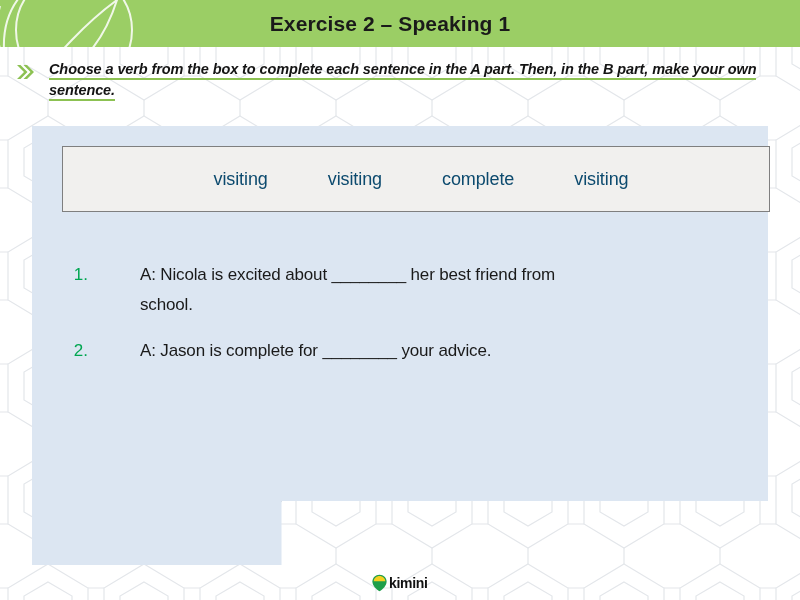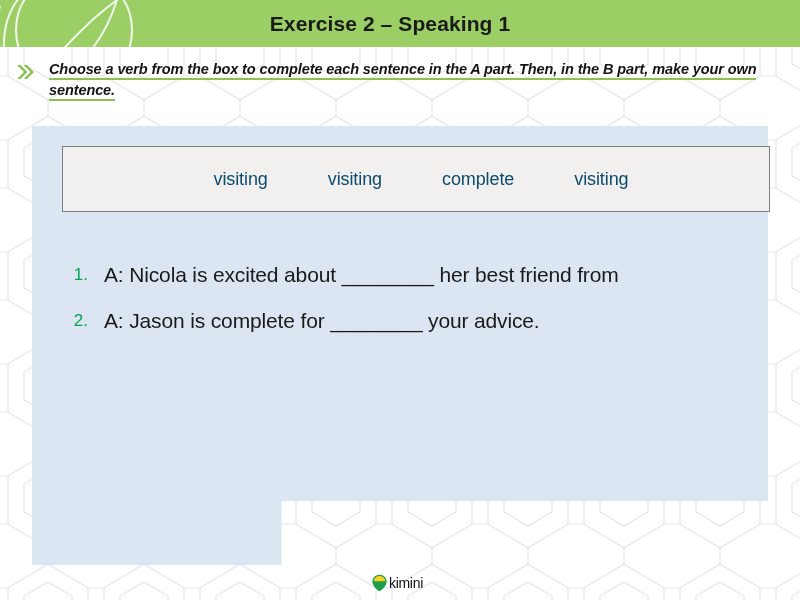--- a/index.html
+++ b/index.html
@@ -138,43 +138,44 @@
     width: 26px;
     text-align: right;
     font-size: 17px;
     color: #00A651;
     line-height: 30px;
   }
   .item-lines {
     margin-left: 42px;
   }
   .item-line {
-    font-size: 21px;
+    font-size: 17px;
     color: #1a1a1a;
     line-height: 30px;
     letter-spacing: -0.15px;
     white-space: pre-wrap;
+    margin-left: 36px;
   }
 
   
   #footer-logo {
     position: absolute;
     left: 371px; top: 574px;
     z-index: 5;
     display: flex;
     align-items: center;
     gap: 1px;
   }
   #footer-logo .logo-mark {
     width: 17px; height: 18px;
     display: block;
   }
   #footer-logo .logo-text {
     font-size: 14px;
-    font-weight: normal;
+    font-weight: bold;
     color: #111111;
     letter-spacing: -0.3px;
     text-align: right;
   }
 </style>
 </head>
 <body>
 
 <svg id="bg-watermark" viewBox="0 0 800 600" xmlns="http://www.w3.org/2000/svg">
   <defs>
@@ -225,20 +226,21 @@
     <span class="word">visiting</span>
   </div>
 </div>
 
 <div id="exercise-list">
 
   <div class="exercise-item">
     <div class="item-number">1.</div>
     <div class="item-lines">
       <div class="item-line">A: Nicola is excited about ________ her best friend from</div>
+      <div class="item-line">school.</div>
     </div>
   </div>
 
   <div class="exercise-item" style="margin-top:16px;">
     <div class="item-number">2.</div>
     <div class="item-lines">
       <div class="item-line">A: Jason is complete for ________ your advice.</div>
     </div>
   </div>
 

